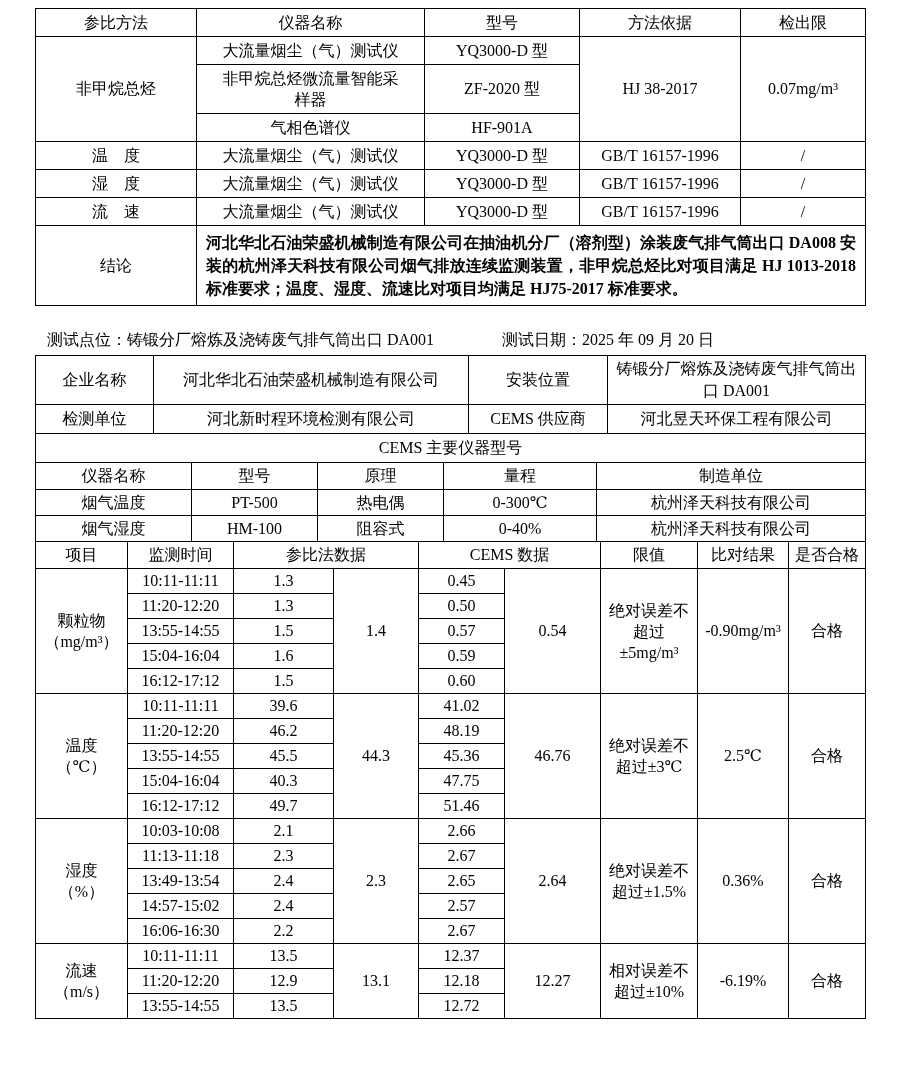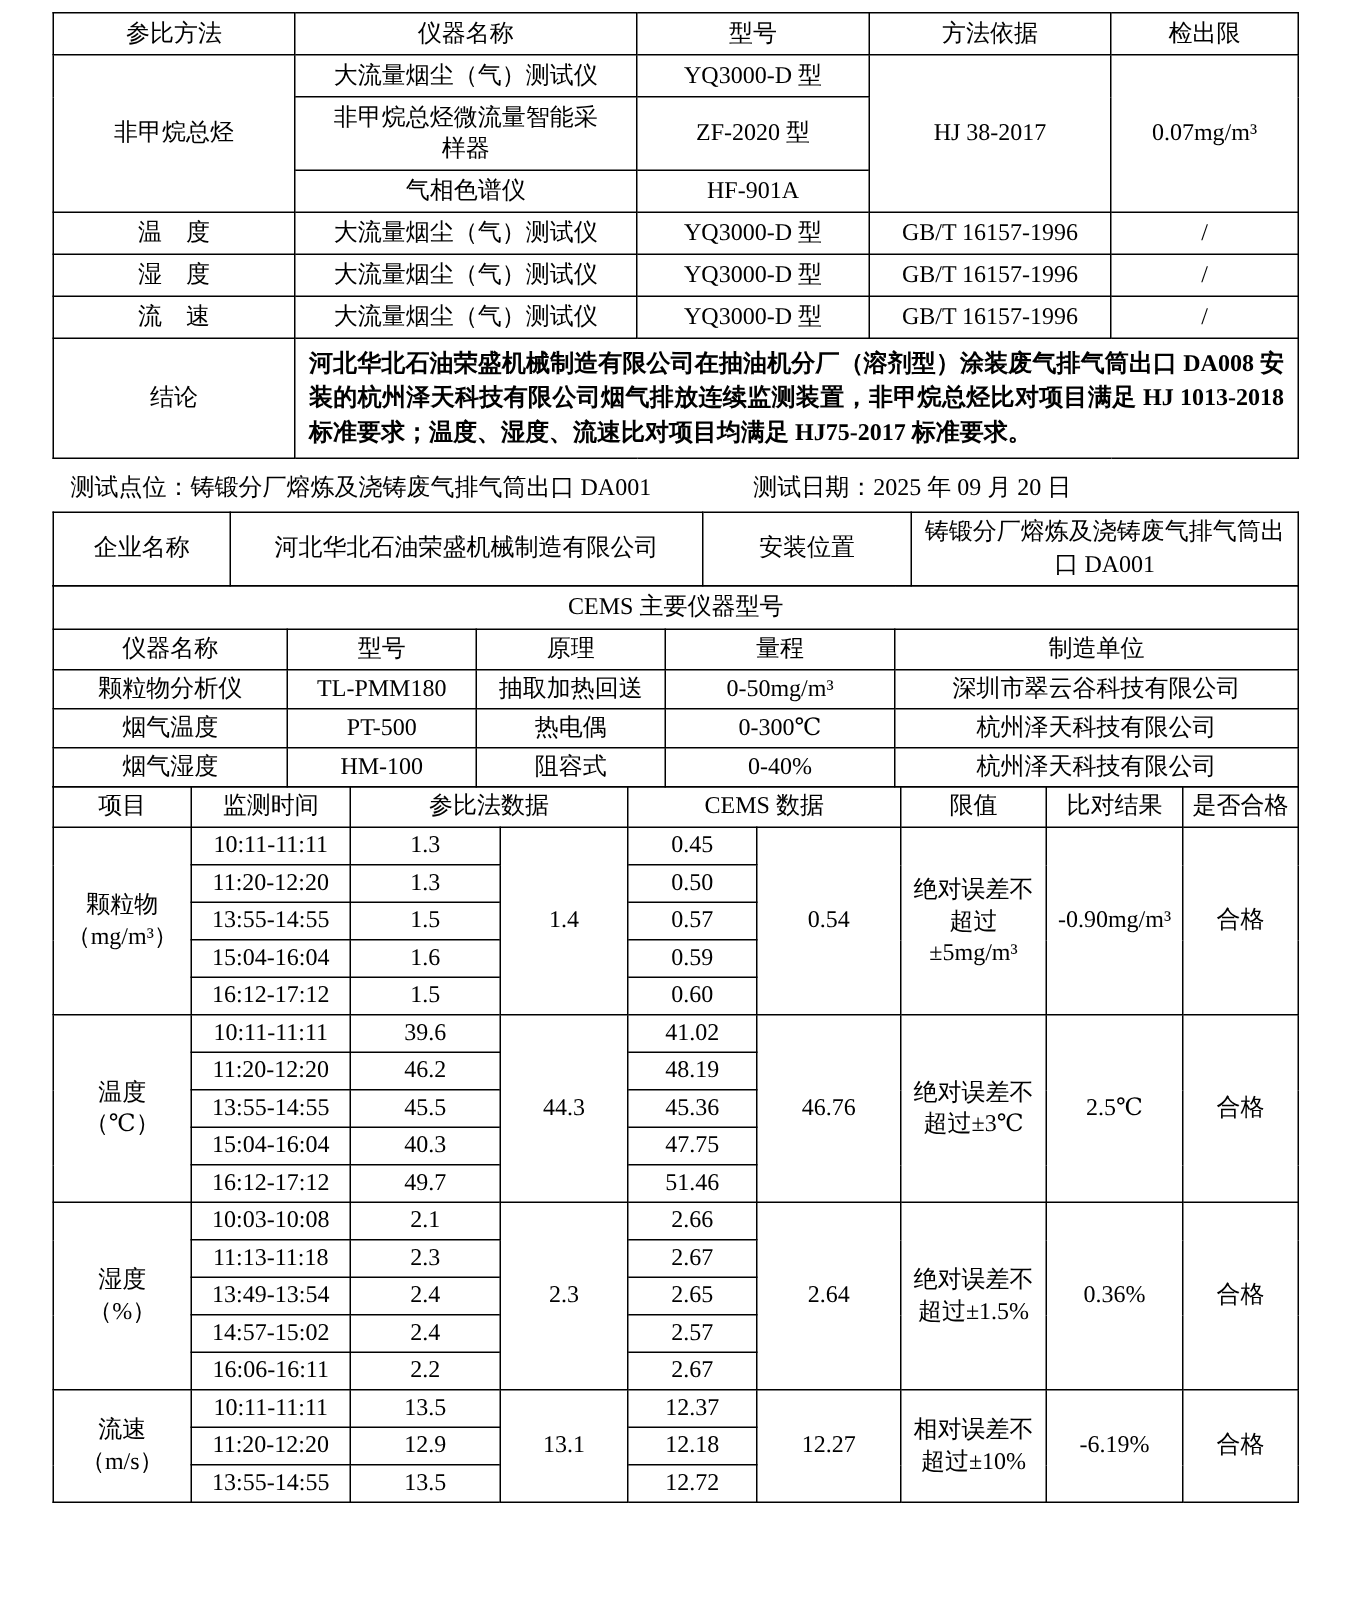--- a/index.html
+++ b/index.html
@@ -22,21 +22,21 @@
   .t3 tbody.gen td{height:25px;}
   .t4 tbody.gen td{height:24px;}
   .pre{white-space:pre-line;line-height:21px;text-align:center;}
   .conclusion{
     text-align:justify;text-justify:inter-ideograph;
     padding:5px 9px;line-height:23px;height:auto;font-weight:bold;
   }
   .t4 .item,.t4 .limit{white-space:pre-line;line-height:21px;}
   .pointline{
     display:flex;align-items:center;height:28px;
-    margin:6px 0 2px 12px;gap:68px;
+    margin:20px 0 2px 12px;gap:68px;
   }
 </style>
 </head>
 <body>
 
 <div class="page">
 
   <table class="t1">
     <colgroup>
       <col style="width:161px">
@@ -109,20 +109,26 @@
         <col style="width:139px">
         <col style="width:258px">
     </colgroup>
     <tbody>
       <tr class="r48">
         <td>企业名称</td>
         <td>河北华北石油荣盛机械制造有限公司</td>
         <td>安装位置</td>
         <td>铸锻分厂熔炼及浇铸废气排气筒出口 DA001</td>
       </tr>
+      <tr class="r28">
+        <td>检测单位</td>
+        <td>河北新时程环境检测有限公司</td>
+        <td>CEMS 供应商</td>
+        <td>河北昱天环保工程有限公司</td>
+      </tr>
     </tbody>
   </table>
 
   <table class="t3">
     <colgroup>
       <col style="width:156px">
         <col style="width:126px">
         <col style="width:126px">
       <col style="width:153px">
         <col style="width:269px">
@@ -133,27 +139,20 @@
       </tr>
       <tr class="r26">
         <td>仪器名称</td>
         <td>型号</td>
         <td>原理</td>
         <td>量程</td>
         <td>制造单位</td>
       </tr>
     </tbody>
     <tbody class="gen">
-        <tr>
-          <td>颗粒物分析仪</td>
-          <td>TL-PMM180</td>
-          <td>抽取加热回送</td>
-          <td>0-50mg/m³</td>
-          <td>深圳市翠云谷科技有限公司</td>
-        </tr>
         <tr>
           <td>烟气温度</td>
           <td>PT-500</td>
           <td>热电偶</td>
           <td>0-300℃</td>
           <td>杭州泽天科技有限公司</td>
         </tr>
         <tr>
           <td>烟气湿度</td>
           <td>HM-100</td>
@@ -277,21 +276,21 @@
           <td>13:49-13:54</td>
           <td>2.4</td>
           <td>2.65</td>
         </tr>
         <tr>
           <td>14:57-15:02</td>
           <td>2.4</td>
           <td>2.57</td>
         </tr>
         <tr>
-          <td>16:06-16:11</td>
+          <td>16:06-16:30</td>
           <td>2.2</td>
           <td>2.67</td>
         </tr>
         <tr>
           <td rowspan="3" class="item">流速
 （m/s）</td>
           <td>10:11-11:11</td>
           <td>13.5</td>
           <td rowspan="3">13.1</td>
           <td>12.37</td>

